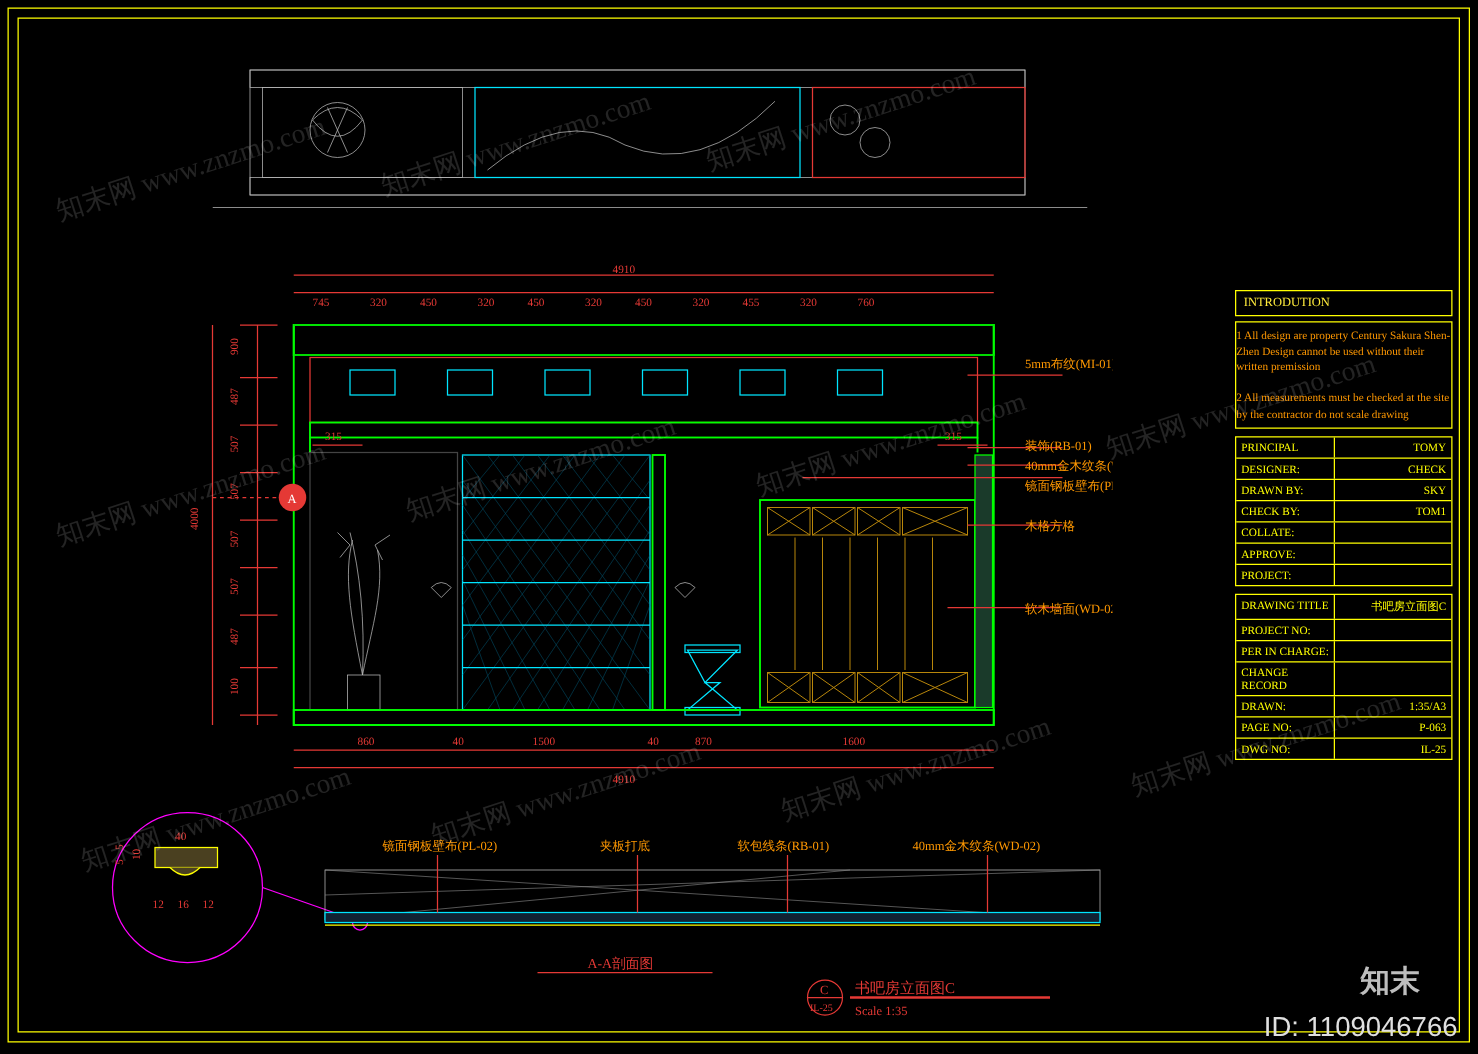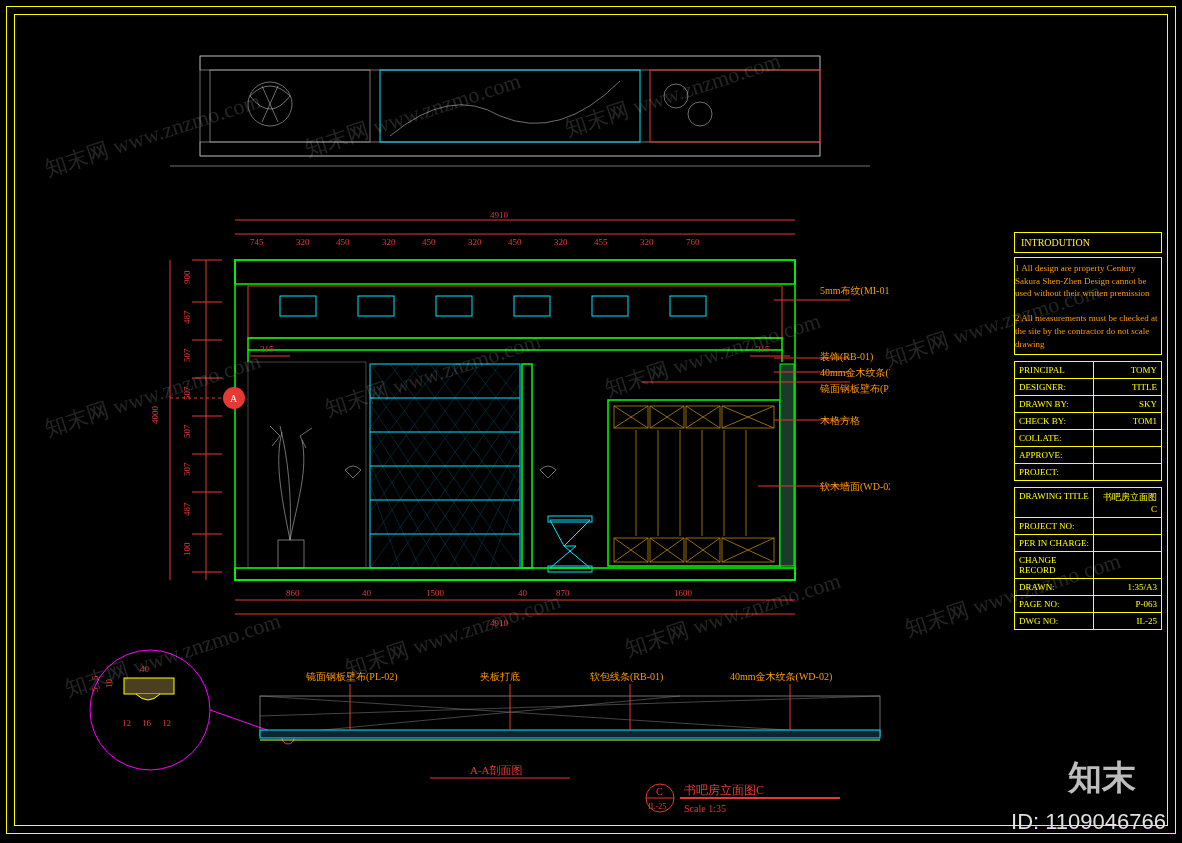--- a/index.html
+++ b/index.html
@@ -1,29 +1,29 @@
 <!DOCTYPE html>
 <html><head>
 <meta charset="utf-8">
 <style>
 html,body{margin:0;padding:0;background:#000;width:1182px;height:843px;font-family:"SimSun",serif;font-size:10px;overflow:hidden}
 .stage{position:relative;width:1182px;height:843px}
 .frame-outer{position:absolute;left:6px;top:6px;width:1168px;height:826px;border:1px solid #ff0}
 .frame-inner{position:absolute;left:14px;top:14px;width:1152px;height:810px;border:1px solid #ff0}
-.titleblock{position:absolute;right:20px;top:232px;width:148px;color:#ff0;font-size:9px}
+.titleblock{position:absolute;right:20px;top:232px;width:174px;color:#ff0;font-size:9px}
 .tb-header{border:1px solid #ff0;padding:4px 6px;color:#ffeb3b;font-size:10px;margin-bottom:4px}
 .tb-body{border:1px solid #ff0;padding:4px 0;color:#ff9800;line-height:1.4}
 .tb-table{border:1px solid #ff0;margin-top:6px}
 .tb-row{display:flex;border-bottom:1px solid #ff0}
 .tb-row:last-child{border-bottom:none}
 .tb-cell-l{width:70px;padding:3px 4px;border-right:1px solid #ff0}
 .tb-cell-r{flex:1;padding:3px 4px;text-align:right}
 .wm{position:absolute;color:rgba(255,255,255,.14);font-size:22px;transform:rotate(-18deg);pointer-events:none}
 .id{position:absolute;right:16px;bottom:8px;color:#e0e0e0;font-size:22px;font-family:Liberation Sans, sans-serif}
-.zm{position:absolute;right:46px;bottom:42px;color:#bdbdbd;font-size:34px;font-weight:bold}
+.zm{position:absolute;right:46px;bottom:42px;color:#bdbdbd;font-size:24px;font-weight:bold}
 svg{position:absolute}
 text{font-family:"SimSun",serif}
 .dim{fill:#e53935;font-size:9px}
 .note{fill:#ff9800;font-size:10px}
 .cyan{fill:none;stroke:#00e5ff;stroke-width:1}
 .red{fill:none;stroke:#e53935;stroke-width:1}
 .green{fill:none;stroke:#0f0;stroke-width:1.5}
 .yellow{fill:none;stroke:#ff0;stroke-width:1}
 .pink{fill:none;stroke:#f0f;stroke-width:1}
 .wht{fill:none;stroke:#bbb;stroke-width:.6}
@@ -279,21 +279,21 @@
     <div>1  All design are property Century Sakura Shen-Zhen Design cannot be used without their written premission</div><br>
     <div>2  All measurements must be checked at the site by the contractor do not scale drawing</div>
   </div>
   <div class="tb-table">
     <div class="tb-row">
           <div class="tb-cell-l">PRINCIPAL</div>
           <div class="tb-cell-r">TOMY</div>
         </div>
     <div class="tb-row">
           <div class="tb-cell-l">DESIGNER:</div>
-          <div class="tb-cell-r">TITLE</div>
+          <div class="tb-cell-r">CHECK</div>
         </div>
     <div class="tb-row">
           <div class="tb-cell-l">DRAWN BY:</div>
           <div class="tb-cell-r">SKY</div>
         </div>
     <div class="tb-row">
           <div class="tb-cell-l">CHECK BY:</div>
           <div class="tb-cell-r">TOM1</div>
         </div>
     <div class="tb-row">

